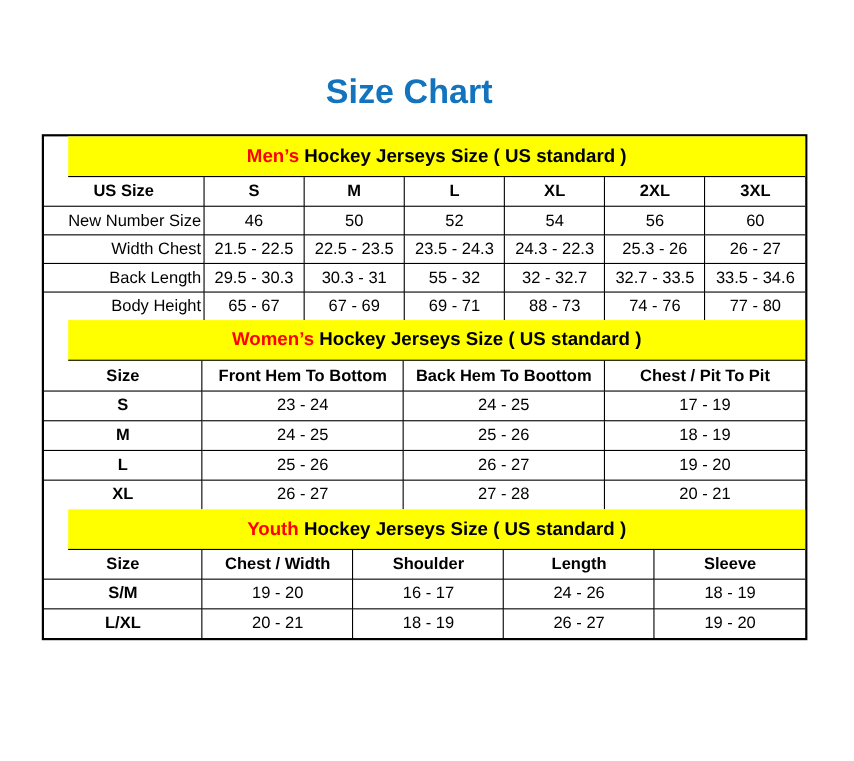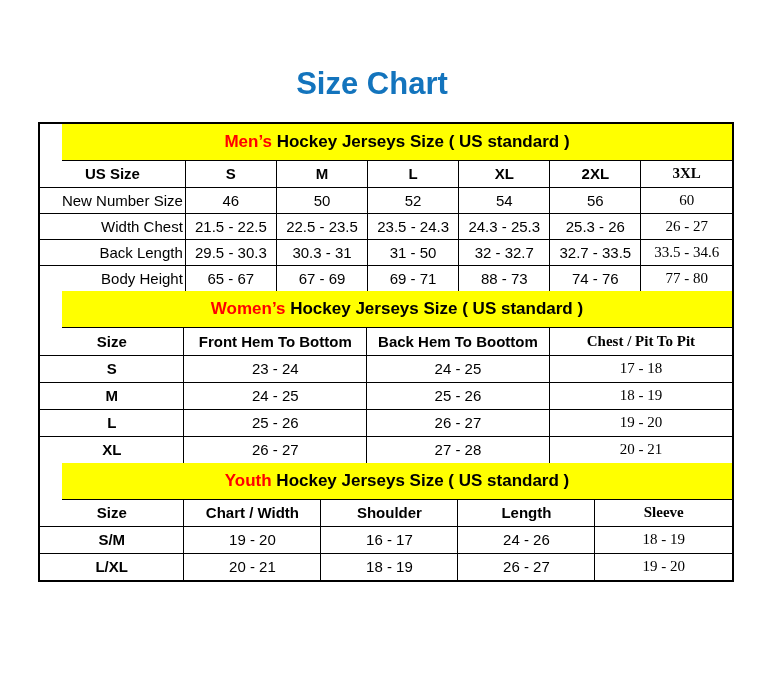--- a/index.html
+++ b/index.html
@@ -50,21 +50,21 @@
   td {
     border: 1.5px solid #000000;
     text-align: center;
     vertical-align: middle;
     font-size: 15px;
     height: 26px;
     padding: 1px 2px;
   }
   
   table tr td:first-child { border-left: none; }
-  table tr td:last-child { border-right: none; font-family: Liberation Serif, serif; }
+  table tr td:last-child { border-right: none; }
   table tr:last-child td { border-bottom: none; }
   table tr:first-child td { border-top: none; margin-top: 35px; }
   .t-women td, .t-youth tr.data-row td { height: 27px; }
   .hdr { font-weight: bold; font-size: 15px; }
   .lbl { font-weight: normal; text-align: right; }
   .lbl-b { font-weight: bold; }
   .misspell {
     text-decoration-style: wavy;
     text-decoration-color: #C00000;
     text-decoration-thickness: 1px;
@@ -107,29 +107,29 @@
       <td>52</td>
       <td>54</td>
       <td>56</td>
       <td>60</td>
     </tr>
     <tr>
       <td class="lbl">Width Chest</td>
       <td>21.5 - 22.5</td>
       <td>22.5 - 23.5</td>
       <td>23.5 - 24.3</td>
-      <td>24.3 - 25.3</td>
+      <td>24.3 - 22.3</td>
       <td>25.3 - 26</td>
       <td>26 - 27</td>
     </tr>
     <tr>
       <td class="lbl">Back Length</td>
       <td>29.5 - 30.3</td>
       <td>30.3 - 31</td>
-      <td>31 - 50</td>
+      <td>55 - 32</td>
       <td>32 - 32.7</td>
       <td>32.7 - 33.5</td>
       <td>33.5 - 34.6</td>
     </tr>
     <tr>
       <td class="lbl">Body Height</td>
       <td>65 - 67</td>
       <td>67 - 69</td>
       <td>69 - 71</td>
       <td>88 - 73</td>
@@ -152,21 +152,21 @@
         <tr>
       <td class="hdr">Size</td>
       <td class="hdr">Front Hem To Bottom</td>
       <td class="hdr"><span>Back Hem To </span><span class="misspell">Boottom</span></td>
       <td class="hdr">Chest / Pit To Pit</td>
     </tr>
     <tr class="data-row">
       <td class="lbl-b">S</td>
       <td>23 - 24</td>
       <td>24 - 25</td>
-      <td>17 - 18</td>
+      <td>17 - 19</td>
     </tr>
     <tr class="data-row">
       <td class="lbl-b">M</td>
       <td>24 - 25</td>
       <td>25 - 26</td>
       <td>18 - 19</td>
     </tr>
     <tr class="data-row">
       <td class="lbl-b">L</td>
       <td>25 - 26</td>
@@ -188,21 +188,21 @@
     <colgroup>
       <col style="width:20.8%">
         <col style="width:19.8%">
         <col style="width:19.8%">
         <col style="width:19.8%">
         <col style="width:19.8%">
     </colgroup>
     <tbody>
         <tr>
       <td class="hdr">Size</td>
-      <td class="hdr">Chart / Width</td>
+      <td class="hdr">Chest / Width</td>
       <td class="hdr">Shoulder</td>
       <td class="hdr">Length</td>
       <td class="hdr">Sleeve</td>
     </tr>
     <tr class="data-row">
       <td class="lbl-b">S/M</td>
       <td>19 - 20</td>
       <td>16 - 17</td>
       <td>24 - 26</td>
       <td>18 - 19</td>

